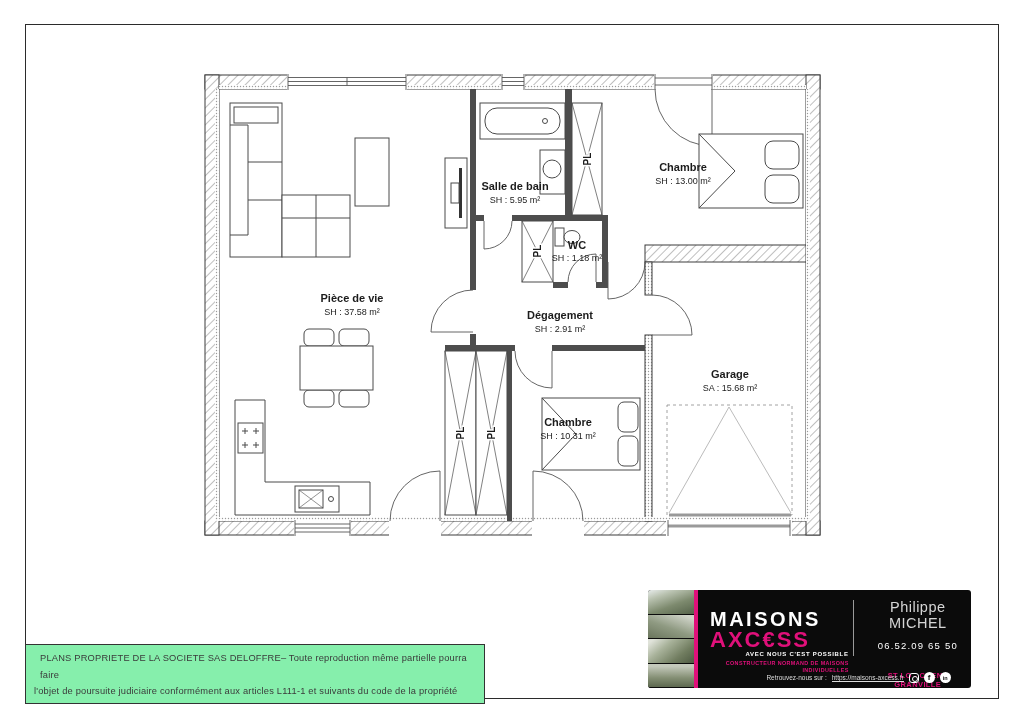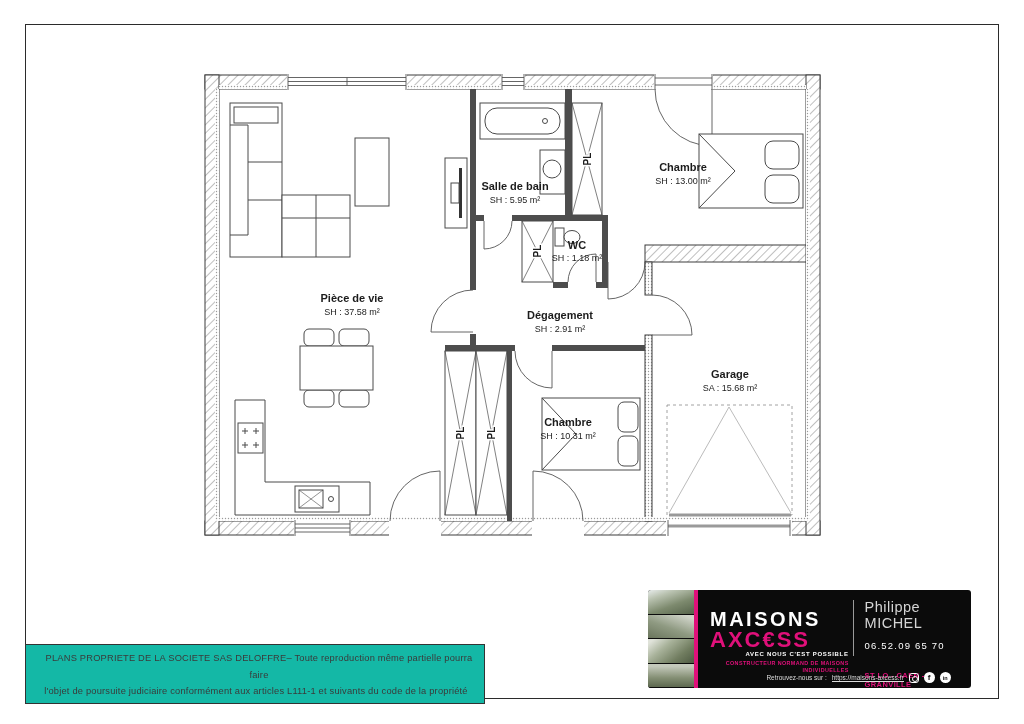--- a/index.html
+++ b/index.html
@@ -8,42 +8,42 @@
   .frame{position:absolute;left:25px;top:24px;width:972px;height:673px;
          border:1.5px solid #2b2b2b;background:#ffffff;}
   
   .plan{position:absolute;left:200px;top:70px;}
   .plan text{font-family:"Liberation Sans", sans-serif;fill:#1c1c1c;}
   .rname{font-size:11px;font-weight:bold;}
   .rarea{font-size:9px;}
   .plname{font-size:10px;font-weight:bold;paint-order:stroke;stroke:#ffffff;stroke-width:3px;}
   
   .legal{position:absolute;left:25px;top:644px;width:444px;height:53px;
-         border:1.5px solid #333;background:#14b8a6;padding:5px 6px 0 8px;
-         font-size:9.3px;color:#3a3a3a;line-height:16.6px;letter-spacing:.2px;text-align:center;}
+         border:1.5px solid #333;background:#86efac;padding:5px 6px 0 8px;
+         font-size:9.3px;color:#3a3a3a;line-height:16.6px;letter-spacing:.2px;}
   
   .card{position:absolute;left:648px;top:590px;width:323px;height:98px;background:#0b0b0b;
         border-radius:3px;overflow:hidden;display:flex;}
   .photostrip{width:46px;display:flex;flex-direction:column;}
   .photostrip div{flex:1;border-bottom:1px solid #0b0b0b;}
   .ph1{background:linear-gradient(160deg,#dfe4e0 5%,#b9c2b0 25%,#7d8a6e 60%,#55624a);}
   .ph2{background:linear-gradient(200deg,#cfd3c8 10%,#8f9a82 55%,#6a755c);}
   .ph3{background:linear-gradient(140deg,#e0e3da 8%,#a8b29a 35%,#717d60 70%,#4e5a42);}
   .ph4{background:linear-gradient(180deg,#c4c9bb 10%,#848f74 60%,#5d684f);}
   .pinkstripe{width:4px;background:#e0107a;}
   .cardmain{position:relative;flex:1;display:flex;}
   .brandcol{width:158px;padding:9px 0 0 12px;margin-top:10px;}
   .brand-top{color:#ffffff;font-weight:bold;font-size:20px;letter-spacing:2.5px;line-height:20px;}
   .brand-bottom{color:#e0107a;font-weight:bold;font-size:22px;letter-spacing:2px;line-height:21px;}
   .tagline{color:#ffffff;font-size:6px;font-weight:bold;letter-spacing:.7px;text-align:right;
            padding-right:4px;margin-top:1px;}
   .descriptor{color:#e0107a;font-size:5.4px;font-weight:bold;letter-spacing:.4px;
               text-align:right;padding-right:4px;margin-top:3px;line-height:7px;}
   .divider{width:1px;height:56px;background:#9a9a9a;margin-top:10px;}
-  .contactcol{padding:9px 0 13px 11px;}
+  .contactcol{padding:9px 0 13px 11px;text-align:center;}
   .cname{color:#d5d5d5;font-size:14.5px;letter-spacing:.5px;font-weight:400;}
   .cphone{color:#ffffff;font-size:9.5px;letter-spacing:1.2px;margin-top:9px;}
   .ccities{color:#e0107a;font-size:7.5px;font-weight:bold;letter-spacing:.4px;margin-top:20px;}
   .cardfooter{position:absolute;left:54px;right:6px;bottom:5px;display:flex;
               align-items:center;justify-content:center;gap:5px;}
   .fprefix{color:#dddddd;font-size:6.5px;}
   .furl{color:#dddddd;font-size:6.5px;border-bottom:.5px solid #dddddd;}
   .icn-ig{width:8px;height:8px;border:1.5px solid #fff;border-radius:3px;position:relative;}
   .icn-ig::after{content:"";position:absolute;left:2px;top:2px;width:4px;height:4px;
                  border:1px solid #fff;border-radius:50%;}
@@ -263,21 +263,21 @@
         <div class="brand-bottom">AXC€SS</div>
         <div class="tagline">AVEC NOUS C'EST POSSIBLE</div>
         <div class="descriptor">
           <div>CONSTRUCTEUR NORMAND DE MAISONS</div>
           <div>INDIVIDUELLES</div>
         </div>
       </div>
       <div class="divider"></div>
       <div class="contactcol">
         <div class="cname">Philippe MICHEL</div>
-        <div class="cphone">06.52.09 65 70</div>
+        <div class="cphone">06.52.09 65 50</div>
         <div class="ccities">ST LO - CAEN - GRANVILLE</div>
       </div>
       <div class="cardfooter">
         <span class="fprefix">Retrouvez-nous sur :</span>
         <span class="furl">https://maisons-axcess.fr</span>
         <span class="icn-ig"></span>
         <span class="icn-round icn-fb">
             <span>f</span>
           </span>
         <span class="icn-round icn-in">

